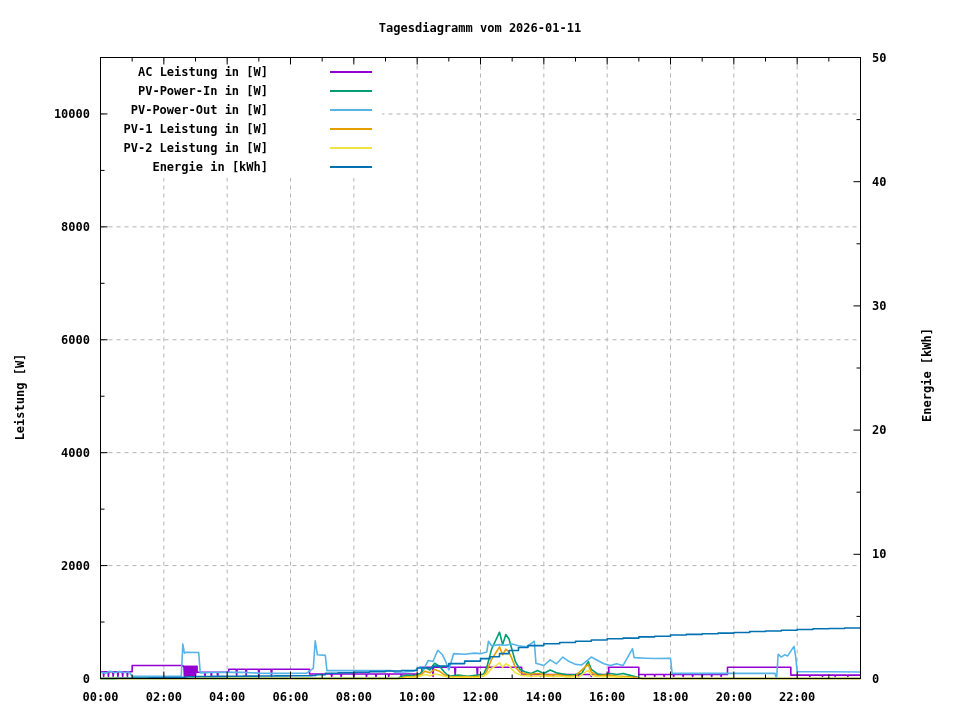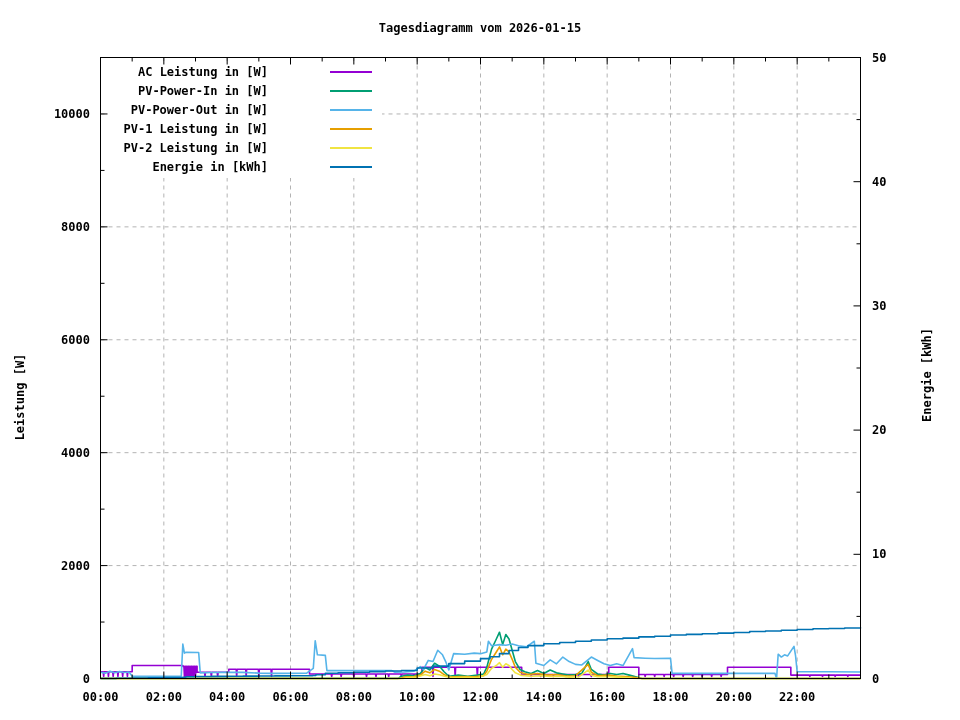--- a/index.html
+++ b/index.html
@@ -9,21 +9,21 @@
                font-size:12px;font-weight:bold;color:#000;}
   .ylabel{position:absolute;font-size:12px;font-weight:bold;color:#000;white-space:nowrap;}
   .ylabel-left{left:-30px;top:390px;transform:rotate(-90deg);transform-origin:center;width:100px;text-align:center;}
   .ylabel-right{left:872px;top:368px;transform:rotate(-90deg);transform-origin:center;width:110px;text-align:center;}
   svg text{font-family:"DejaVu Sans Mono","Liberation Mono",monospace;font-size:12px;font-weight:bold;fill:#000;}
 </style>
 </head>
 <body>
 
 <div id="canvas">
-  <div class="chart-title">Tagesdiagramm vom 2026-01-15</div>
+  <div class="chart-title">Tagesdiagramm vom 2026-01-11</div>
   <div class="ylabel ylabel-left">Leistung [W]</div>
   <div class="ylabel ylabel-right">Energie [kWh]</div>
   <svg id="plot" width="960" height="720" viewBox="0 0 960 720" style="position:absolute;left:0;top:0;">
       <line x1="100.5" x2="860.5" y1="565.5909090909091" y2="565.5909090909091" stroke="#b3b3b3" stroke-width="1" stroke-dasharray="4,4"></line>
       <line x1="100.5" x2="860.5" y1="452.6818181818182" y2="452.6818181818182" stroke="#b3b3b3" stroke-width="1" stroke-dasharray="4,4"></line>
       <line x1="100.5" x2="860.5" y1="339.7727272727273" y2="339.7727272727273" stroke="#b3b3b3" stroke-width="1" stroke-dasharray="4,4"></line>
       <line x1="100.5" x2="860.5" y1="226.86363636363637" y2="226.86363636363637" stroke="#b3b3b3" stroke-width="1" stroke-dasharray="4,4"></line>
       <line x1="100.5" x2="860.5" y1="113.9545454545455" y2="113.9545454545455" stroke="#b3b3b3" stroke-width="1" stroke-dasharray="4,4"></line>
       <line x1="163.83333333333331" x2="163.83333333333331" y1="57.5" y2="678.5" stroke="#b3b3b3" stroke-width="1" stroke-dasharray="4,4"></line>
       <line x1="227.16666666666666" x2="227.16666666666666" y1="57.5" y2="678.5" stroke="#b3b3b3" stroke-width="1" stroke-dasharray="4,4"></line>

